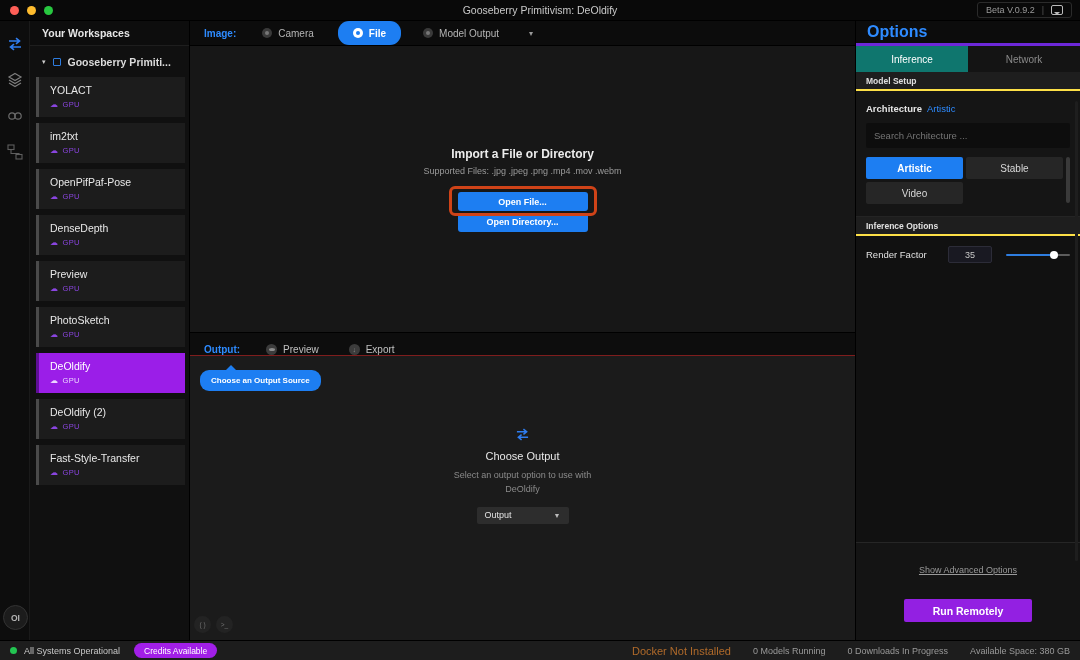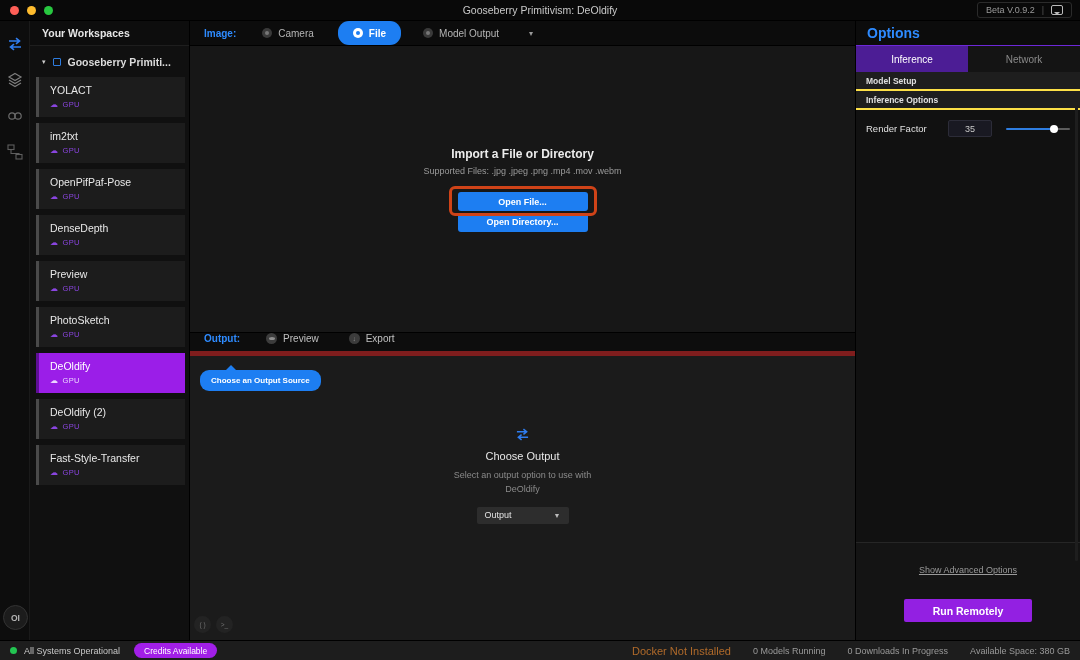--- a/index.html
+++ b/index.html
@@ -69,22 +69,22 @@
                  align-items:center; justify-content:center; flex:0 0 286px; }
   .imp-title { font-size:12px; font-weight:600; color:#ededed; }
   .imp-sub { font-size:9px; color:#9a9a9a; margin-top:5px; }
   .btn-blue { width:130px; height:19px; background:#1d7ef2; border:none; border-radius:3px;
               color:#fff; font-size:9px; font-weight:bold; font-family:"Liberation Sans",sans-serif; cursor:pointer; }
   .open-file-wrap { position:relative; margin-top:15px; }
   .annot { position:absolute; left:-9px; top:-5px; right:-9px; bottom:-5px;
            border:3px solid #cf4318; border-radius:6px; pointer-events:none; }
   .open-dir-wrap { }
 
-  .output-bar { height:24px; background:#0d0d0d; border-top:1px solid #000; border-bottom:5px solid #7f1d1d;
-                display:flex; align-items:flex-start; padding-left:14px; flex:0 0 24px; }
+  .output-bar { height:24px; background:#0d0d0d; border-top:1px solid #000; border-bottom:1px solid #7f1d1d;
+                display:flex; align-items:flex-end; padding-left:14px; flex:0 0 24px; }
   .out-tab { display:flex; align-items:center; gap:6px; font-size:10px; color:#c0c0c0; margin-right:30px; cursor:pointer; }
   .eye-ic { width:11px; height:11px; border-radius:50%; background:#3c3c3c; position:relative; }
   .eye-ic:after { content:""; position:absolute; left:2.5px; top:4px; width:6px; height:3px;
                   border-radius:50%; background:#8e8e8e; }
   .exp-ic { width:11px; height:11px; border-radius:50%; background:#3c3c3c; color:#8e8e8e;
             font-size:7px; display:flex; align-items:center; justify-content:center; }
 
   .output-area { flex:1; background:#1b1b1b; position:relative; }
   .tooltip { position:absolute; left:10px; top:14px; background:#1d7ef2; color:#fff; font-size:8px;
              font-weight:bold; padding:6px 11px; border-radius:9px; cursor:pointer; }
@@ -97,24 +97,24 @@
                 display:flex; align-items:center; padding:0 8px; cursor:pointer; }
   .out-select .val { flex:1; font-size:9px; color:#e3e3e3; }
   .out-select .car { font-size:7px; color:#bbb; }
   .mini-btns { position:absolute; left:4px; bottom:7px; display:flex; gap:5px; }
   .mini-circ { width:17px; height:17px; border-radius:50%; background:#232323; color:#707070;
                font-size:6.5px; display:flex; align-items:center; justify-content:center; cursor:pointer; }
 
   
   .options { width:225px; background:#111; border-left:1px solid #000; display:flex; flex-direction:column; position:relative; }
   .opt-head { height:25px; background:#0c0c0c; display:flex; align-items:center; padding-left:11px;
-              font-size:14px; font-weight:bold; color:#2e8bff; border-bottom:1px solid #6d28d9; flex:0 0 25px; }
+              font-size:16px; font-weight:bold; color:#2e8bff; border-bottom:3px solid #6d28d9; flex:0 0 25px; }
   .opt-tabs { display:flex; height:26px; flex:0 0 26px; background:#141414; }
   .opt-tab { flex:1; display:flex; align-items:center; justify-content:center; font-size:10px; color:#8a8a8a; cursor:pointer; }
-  .opt-tab.active { background:#4c1d95; color:#fff; }
+  .opt-tab.active { background:#0f766e; color:#fff; }
   .sec-bar { height:19px; background:#1e1e1e; border-bottom:2px solid #fde047; display:flex; align-items:center;
              padding-left:10px; font-size:8.5px; font-weight:bold; color:#e0e0e0; flex:0 0 19px; }
   .arch-card { background:#151515; border-bottom:1px solid #242424; padding:12px 10px 12px 10px; }
   .arch-line { font-size:9.5px; color:#e5e5e5; font-weight:bold; }
   .arch-line .val { color:#2e8bff; font-weight:normal; margin-left:5px; }
   .arch-search { margin-top:9px; width:100%; height:25px; background:#0d0d0d; border:none; border-radius:2px;
                  color:#8a8a8a; font-size:9.5px; padding-left:8px; font-family:"Liberation Sans",sans-serif; }
   .arch-list { margin-top:9px; display:grid; grid-template-columns:1fr 1fr; gap:3px; position:relative; padding-right:7px; }
   .arch-opt { height:22px; display:flex; align-items:center; justify-content:center; font-size:10px;
               color:#d8d8d8; background:#262626; border-radius:2px; cursor:pointer; }
@@ -339,20 +339,32 @@
     </div>
 
     <div class="options">
       <div class="opt-head">Options</div>
       <div class="opt-tabs">
         <div class="opt-tab active">Inference</div>
         <div class="opt-tab">Network</div>
       </div>
       <div class="sec-bar">Model Setup</div>
 
+      <div class="arch-card">
+        <div class="arch-line">
+          <span>Architecture</span><span class="val">Artistic</span>
+        </div>
+        <input class="arch-search" placeholder="Search Architecture ..." style="">
+        <div class="arch-list">
+          <div class="arch-opt active">Artistic</div>
+          <div class="arch-opt">Stable</div>
+          <div class="arch-opt">Video</div>
+          <div class="arch-sb"></div>
+        </div>
+      </div>
 
       <div class="sec-bar">Inference Options</div>
       <div class="rf-row">
         <span class="rf-label">Render Factor</span>
         <input class="rf-input" value="35" style="">
         <div class="rf-slider">
           <div class="rf-track-a"></div>
           <div class="rf-track-b"></div>
           <div class="rf-thumb"></div>
         </div>

